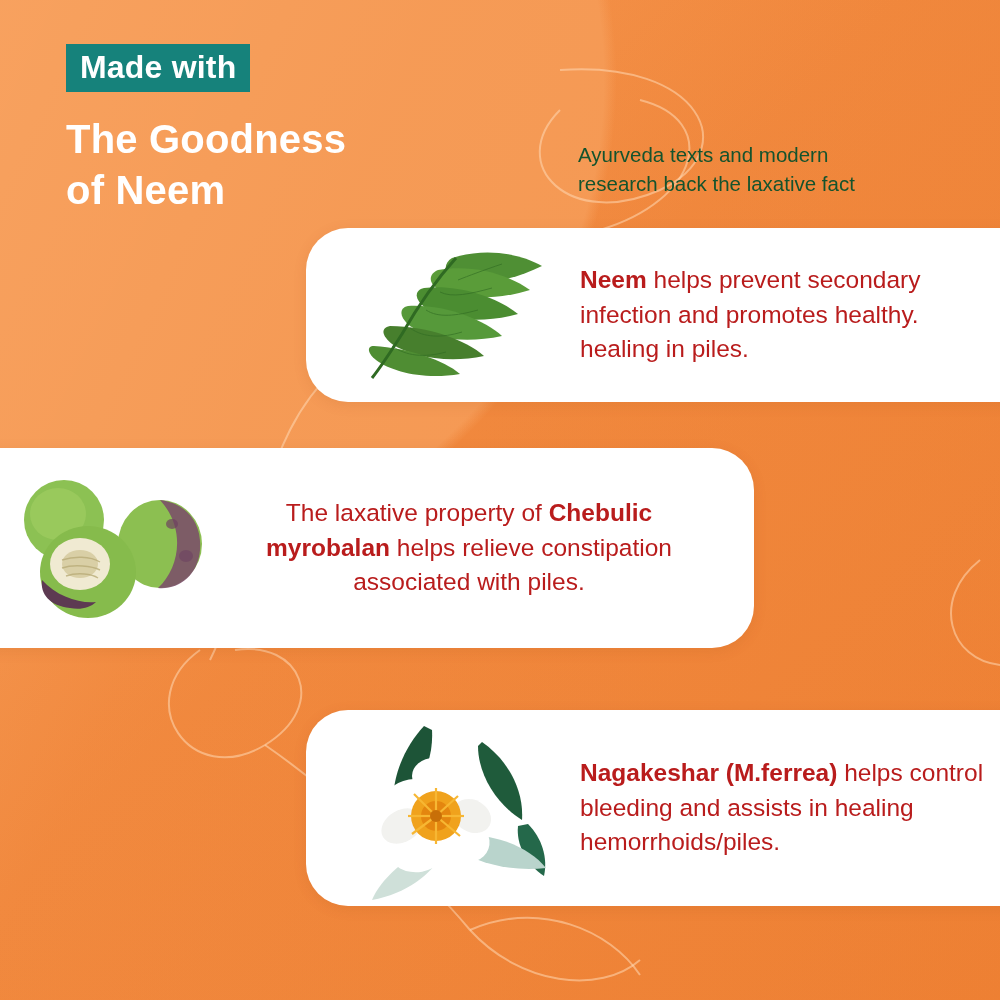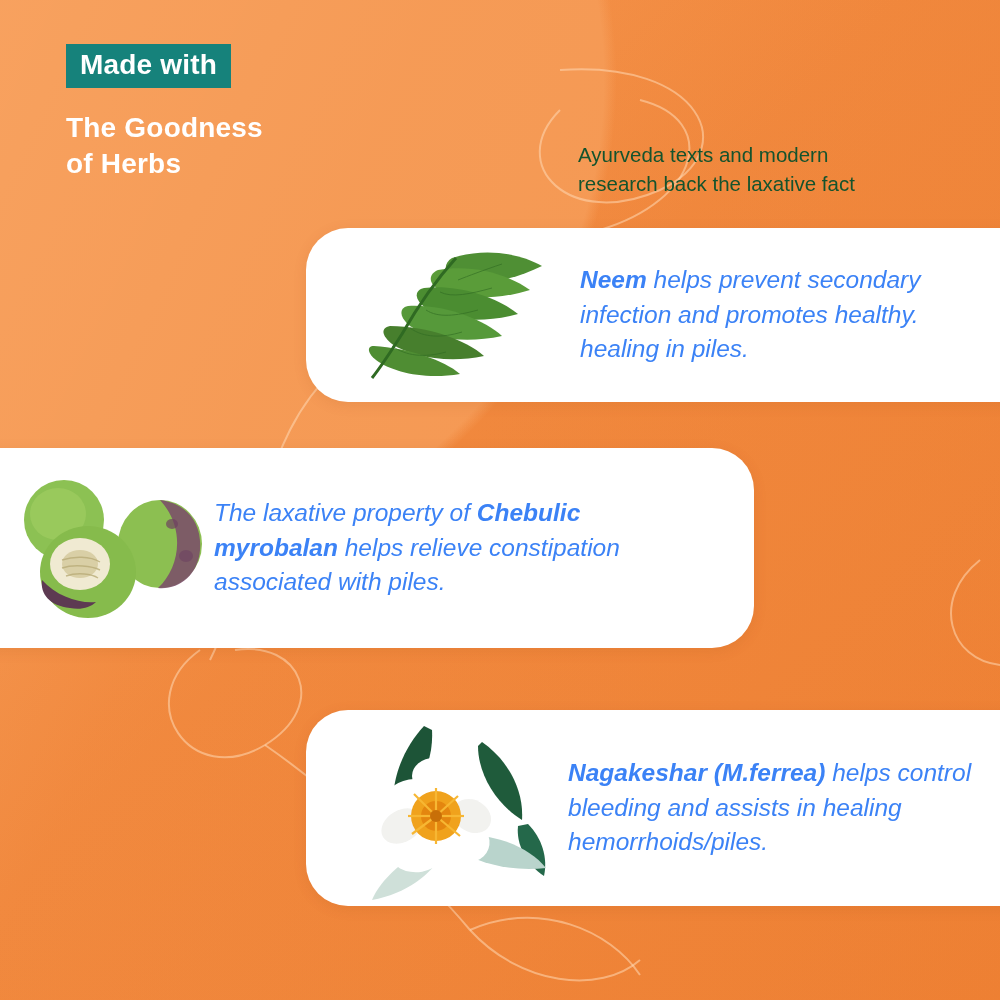--- a/index.html
+++ b/index.html
@@ -42,30 +42,30 @@
   .header {
     position: absolute;
     left: 66px;
     top: 44px;
     width: 520px;
   }
   .badge {
     display: inline-block;
     background: #16827b;
     color: #ffffff;
-    font-size: 28px;
+    font-size: 32px;
     font-weight: bold;
     letter-spacing: 0.2px;
     padding: 7px 14px 9px 14px;
     line-height: 1;
   }
   .headline {
     margin-top: 22px;
     color: #ffffff;
-    font-size: 28px;
+    font-size: 40px;
     font-weight: bold;
     line-height: 1.28;
     letter-spacing: 0.2px;
   }
   .headline .l2 { display: block; }
 
   .subnote {
     position: absolute;
     left: 578px;
     top: 140px;
@@ -113,29 +113,28 @@
 
   .thumb {
     flex: 0 0 auto;
     position: relative;
   }
   .thumb-1 { width: 238px; height: 150px; }
   .thumb-2 { width: 196px; height: 160px; }
   .thumb-3 { width: 236px; height: 185px; }
 
   .card-text {
-    color: #3b82f6;
+    color: #b91c1c;
     font-size: 24.5px;
     line-height: 1.42;
-    font-style: italic;
   }
   .card-text b { font-weight: bold; }
   .text-1 { width: 420px; margin-left: 10px; }
-  .text-2 { width: 478px; margin-left: 8px; }
-  .text-3 { width: 410px; }
+  .text-2 { width: 478px; margin-left: 24px; text-align: center; }
+  .text-3 { width: 410px; margin-left: 12px; }
 
   
   .neem { position: absolute; left: 0; top: 0; width: 100%; height: 100%; }
   
   .myro { position: absolute; left: 0; top: 0; width: 100%; height: 100%; }
   
   .naga { position: absolute; left: 0; top: 0; width: 100%; height: 100%; }
 </style>
 </head>
 <body>
@@ -153,21 +152,21 @@
       <path d="M265 745 C 330 790, 420 870, 470 930 C 520 985, 600 995, 640 960"></path>
       <path d="M470 930 C 540 900, 610 930, 640 975"></path>
       <path d="M980 560 C 930 600, 950 660, 1000 665"></path>
     </g>
   </svg>
 
   <div class="header">
     <div class="badge">Made with</div>
     <div class="headline">
       <span class="l1">The Goodness</span>
-      <span class="l2">of Herbs</span>
+      <span class="l2">of Neem</span>
     </div>
   </div>
 
   <div class="subnote">
     <span>Ayurveda texts and modern</span><br>
     <span>research back the laxative fact</span>
   </div>
 
   <div class="card card-1">
     <div class="thumb thumb-1">

